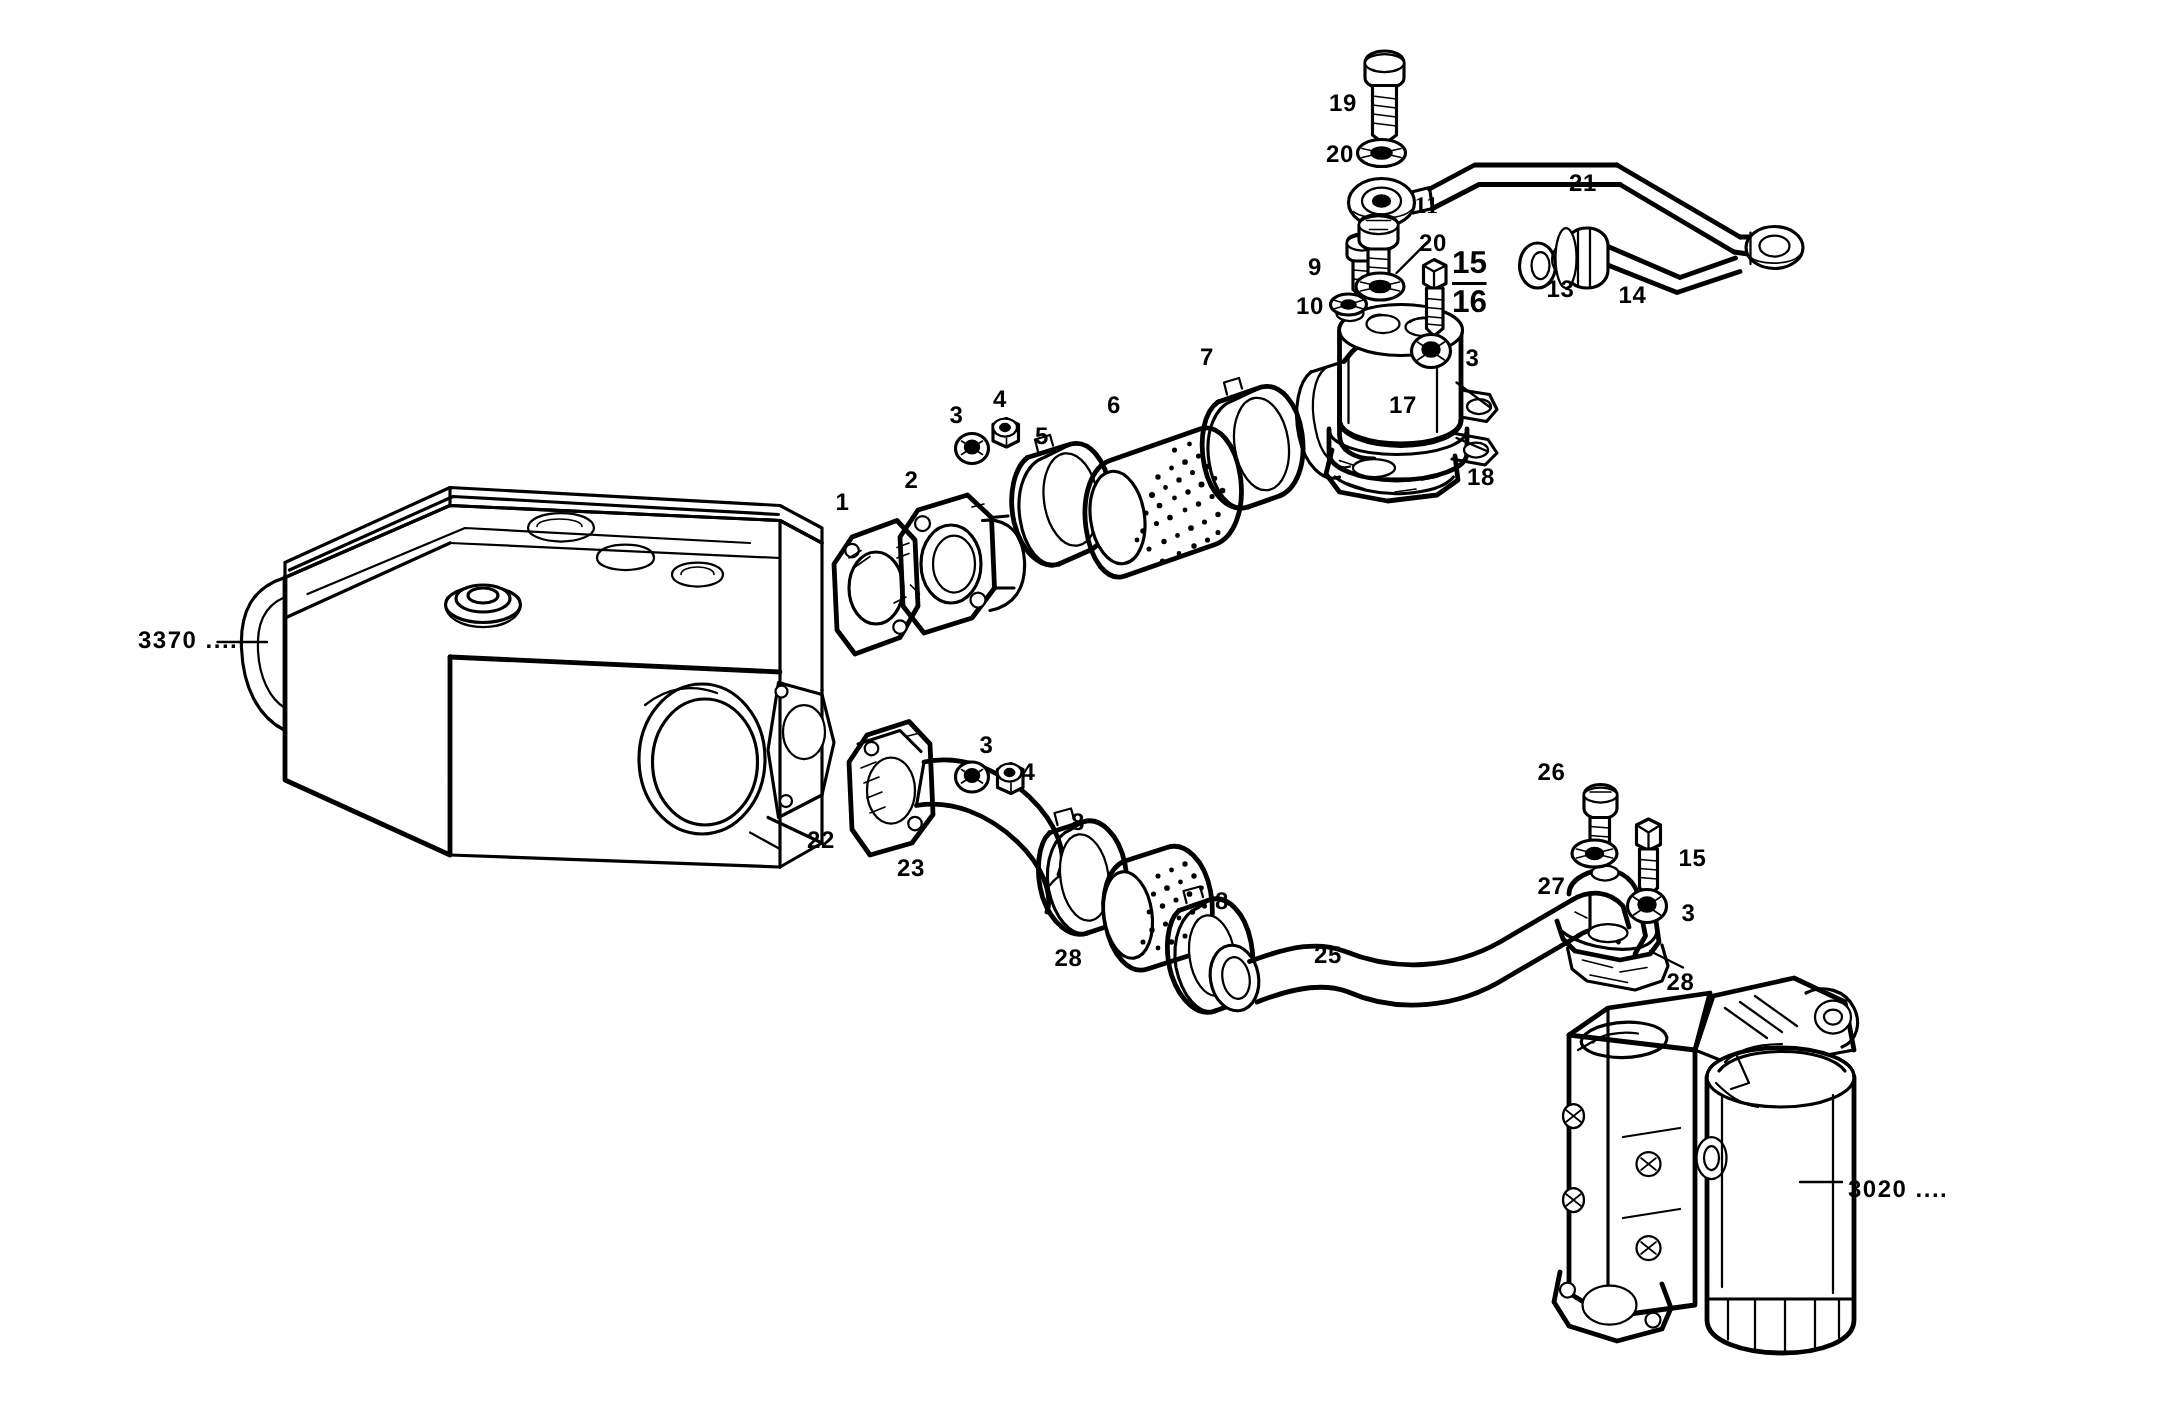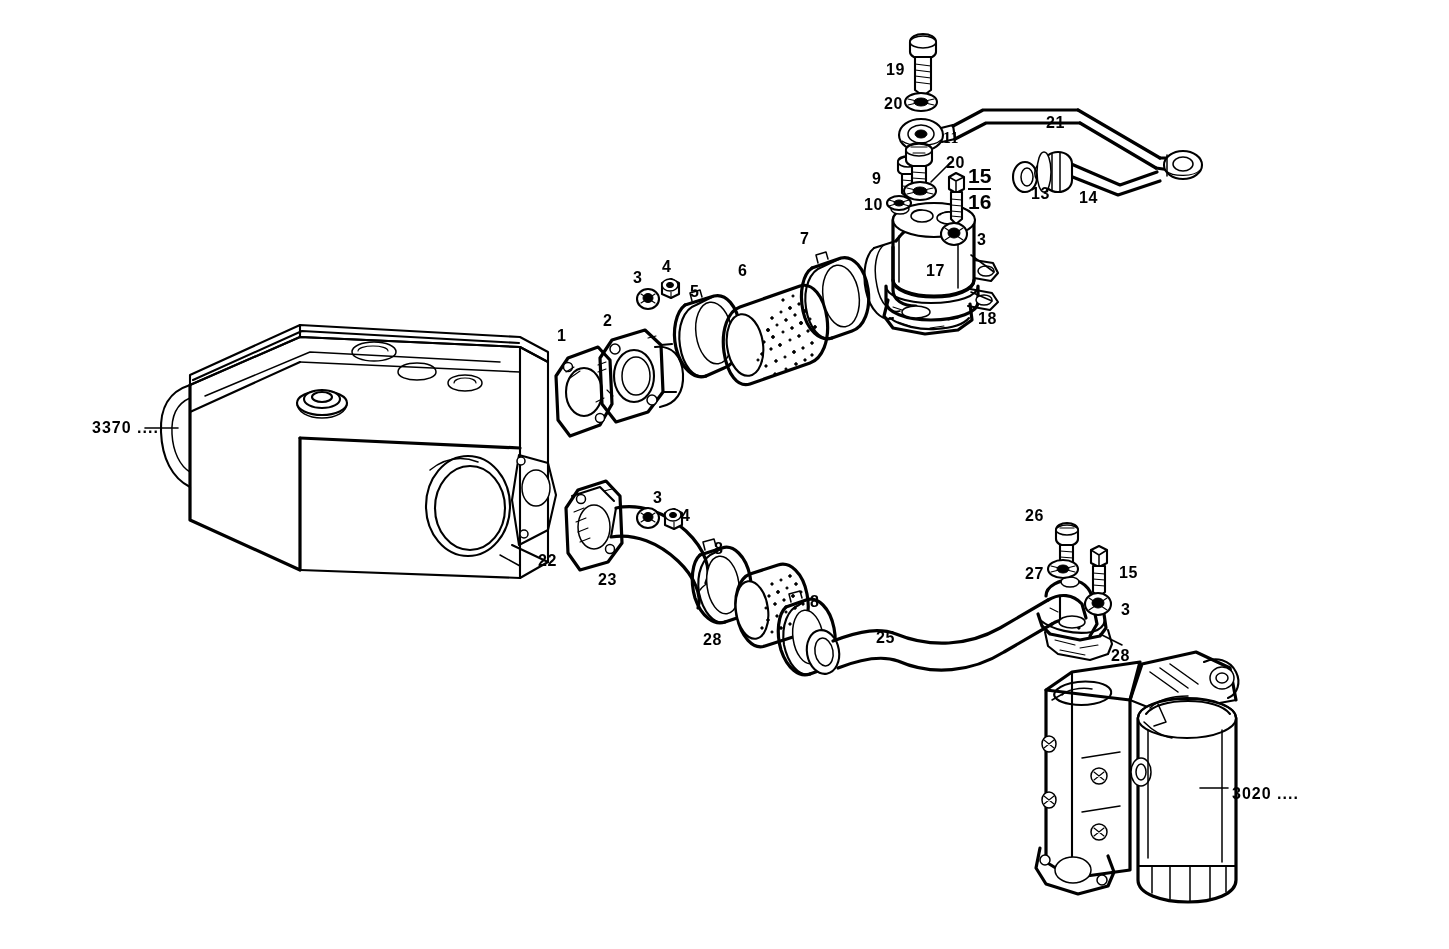--- a/index.html
+++ b/index.html
@@ -620,21 +620,21 @@
     <span class="callout" style="left:978px; top:291px;margin-top:20px;">18</span>
     <span class="callout" style="left:886px; top:62px;">19</span>
     <span class="callout" style="left:884px; top:96px;">20</span>
     <span class="callout" style="left:946px; top:155px;">20</span>
     <span class="callout" style="left:1046px; top:115px;">21</span>
     <span class="callout" style="left:538px; top:553px;">22</span>
     <span class="callout" style="left:598px; top:572px;">23</span>
     <span class="callout" style="left:703px; top:632px;">28</span>
     <span class="callout" style="left:876px; top:630px;">25</span>
     <span class="callout" style="left:1025px; top:508px;">26</span>
-    <span class="callout" style="left:1025px; top:566px;">27</span>
+    <span class="callout" style="left:1025px; top:584px;">27</span>
     <span class="callout" style="left:1111px; top:648px;">28</span>
     <span class="callout" style="left:653px; top:490px;">3</span>
     <span class="callout" style="left:681px; top:508px;">4</span>
     <span class="callout" style="left:977px; top:232px;">3</span>
     <span class="callout" style="left:1121px; top:602px;">3</span>
     <span class="callout" style="left:1119px; top:565px;">15</span>
 
     <span class="frac" style="left:968px; top:165px;">
       <span class="num">15</span>
       <span class="bar"></span>

